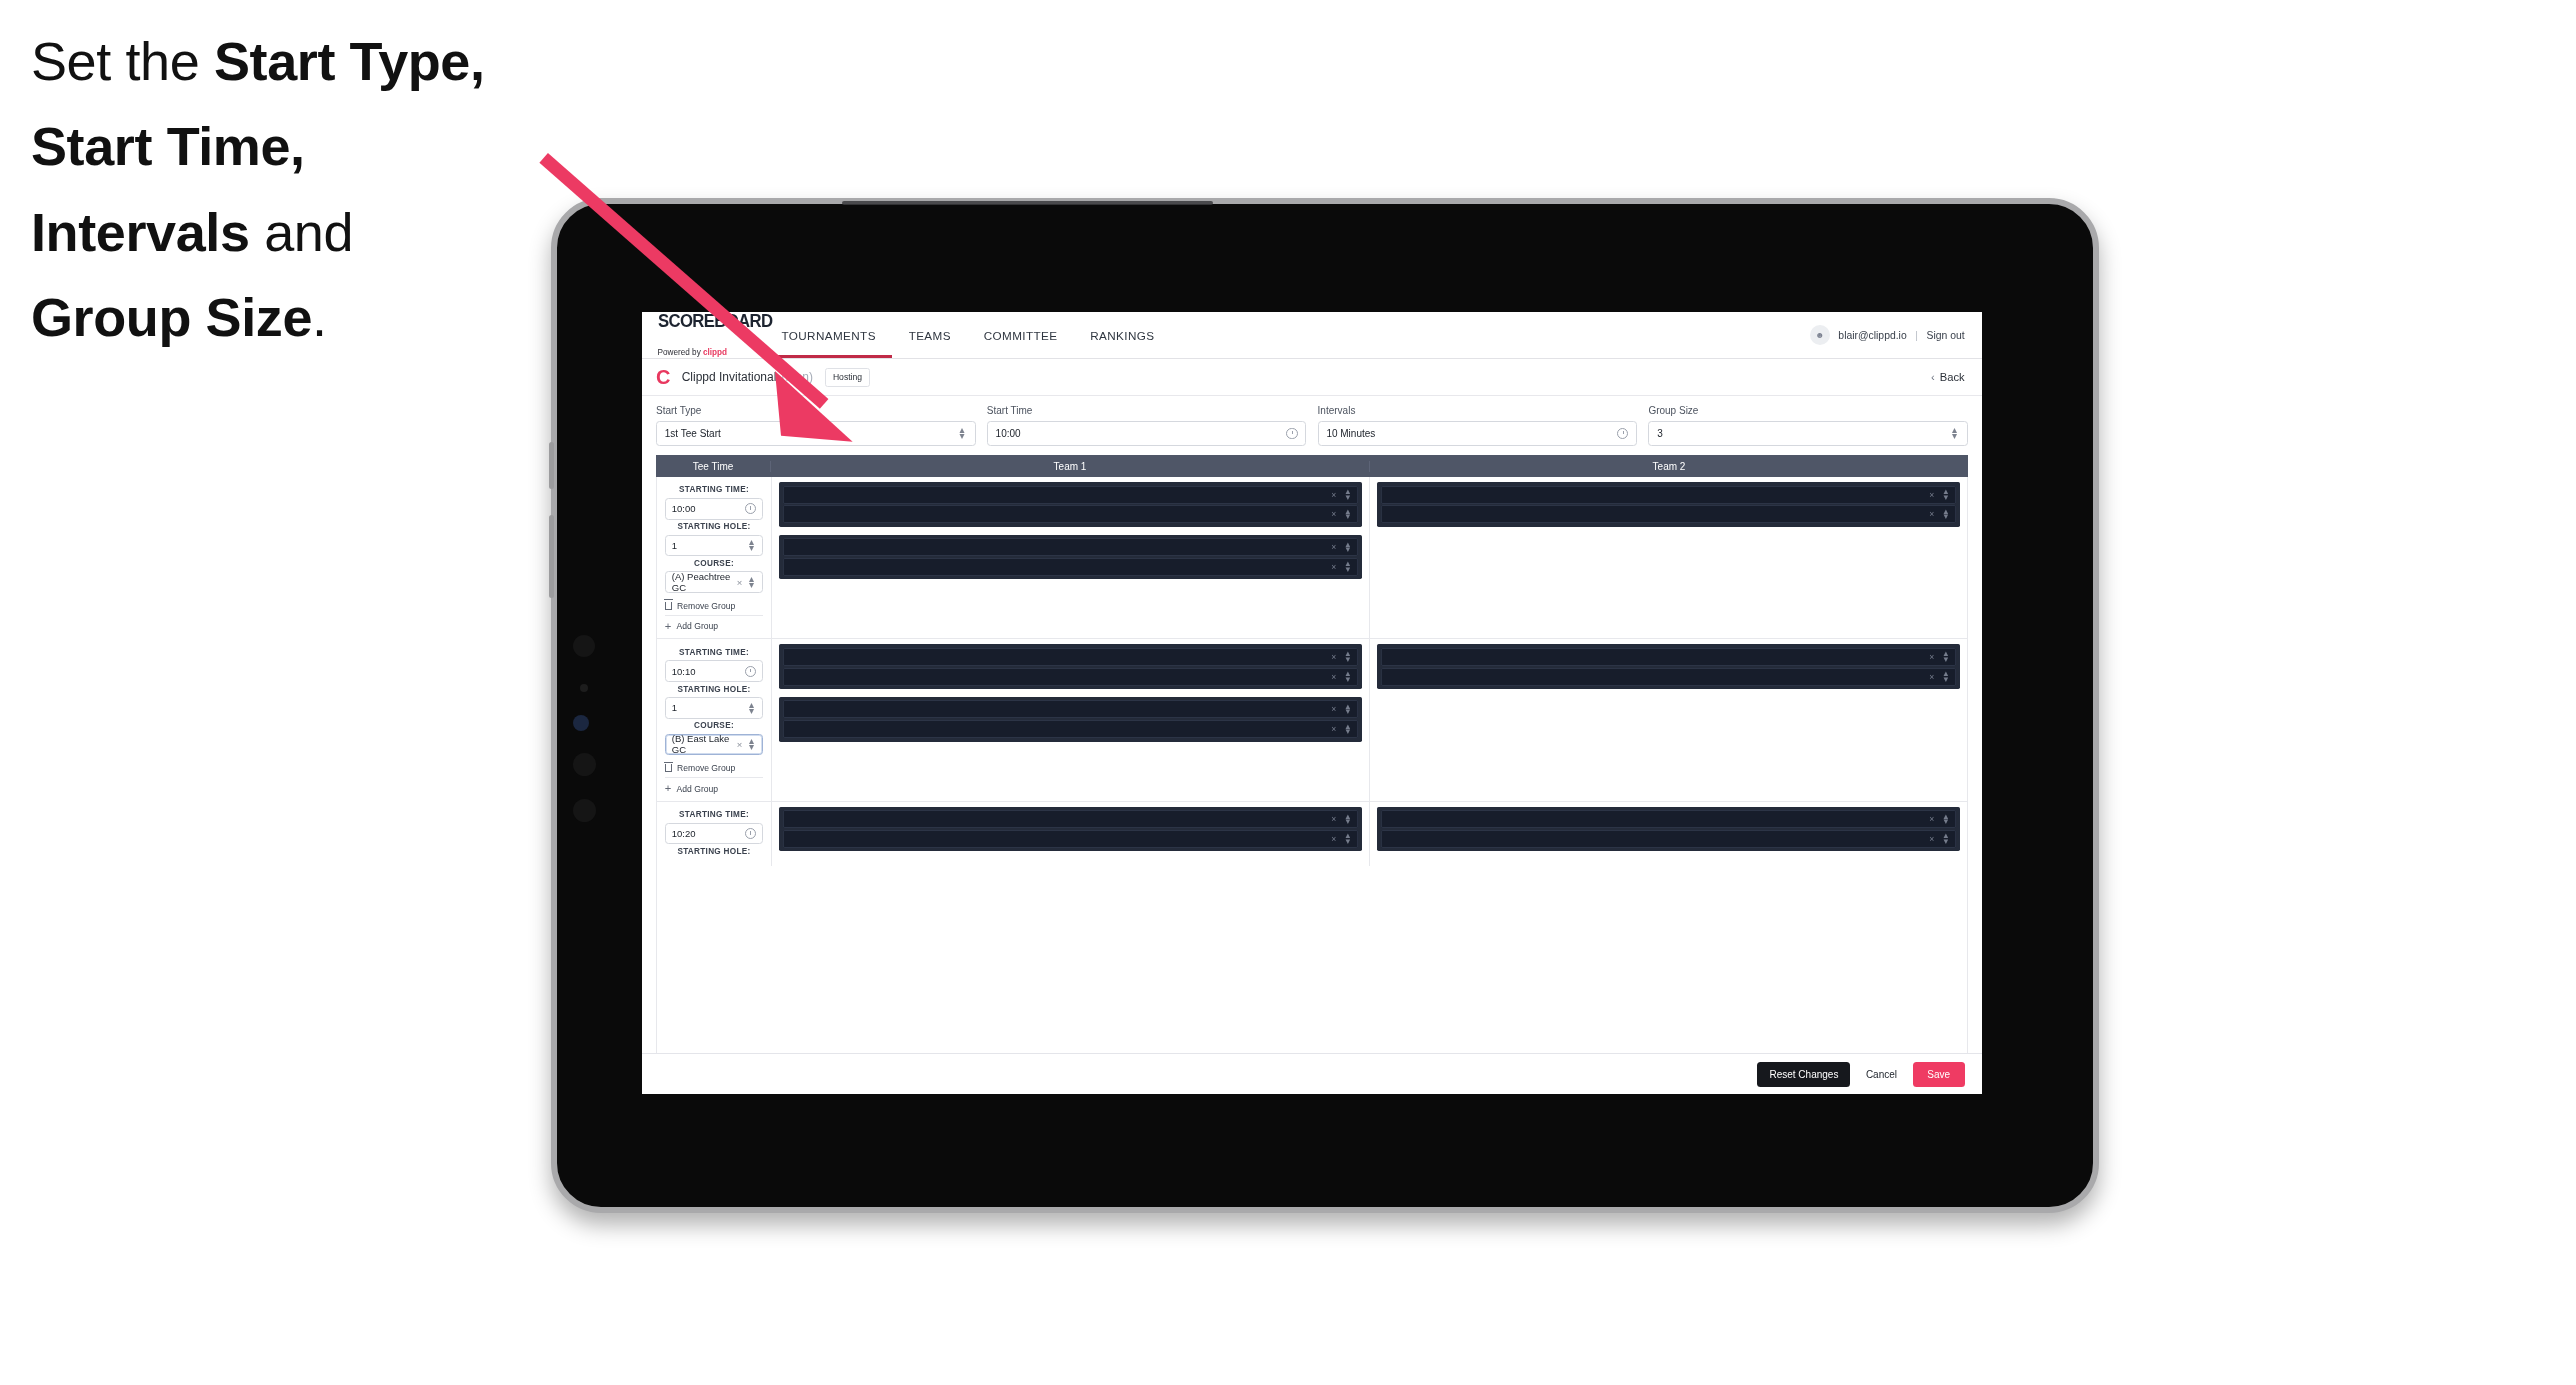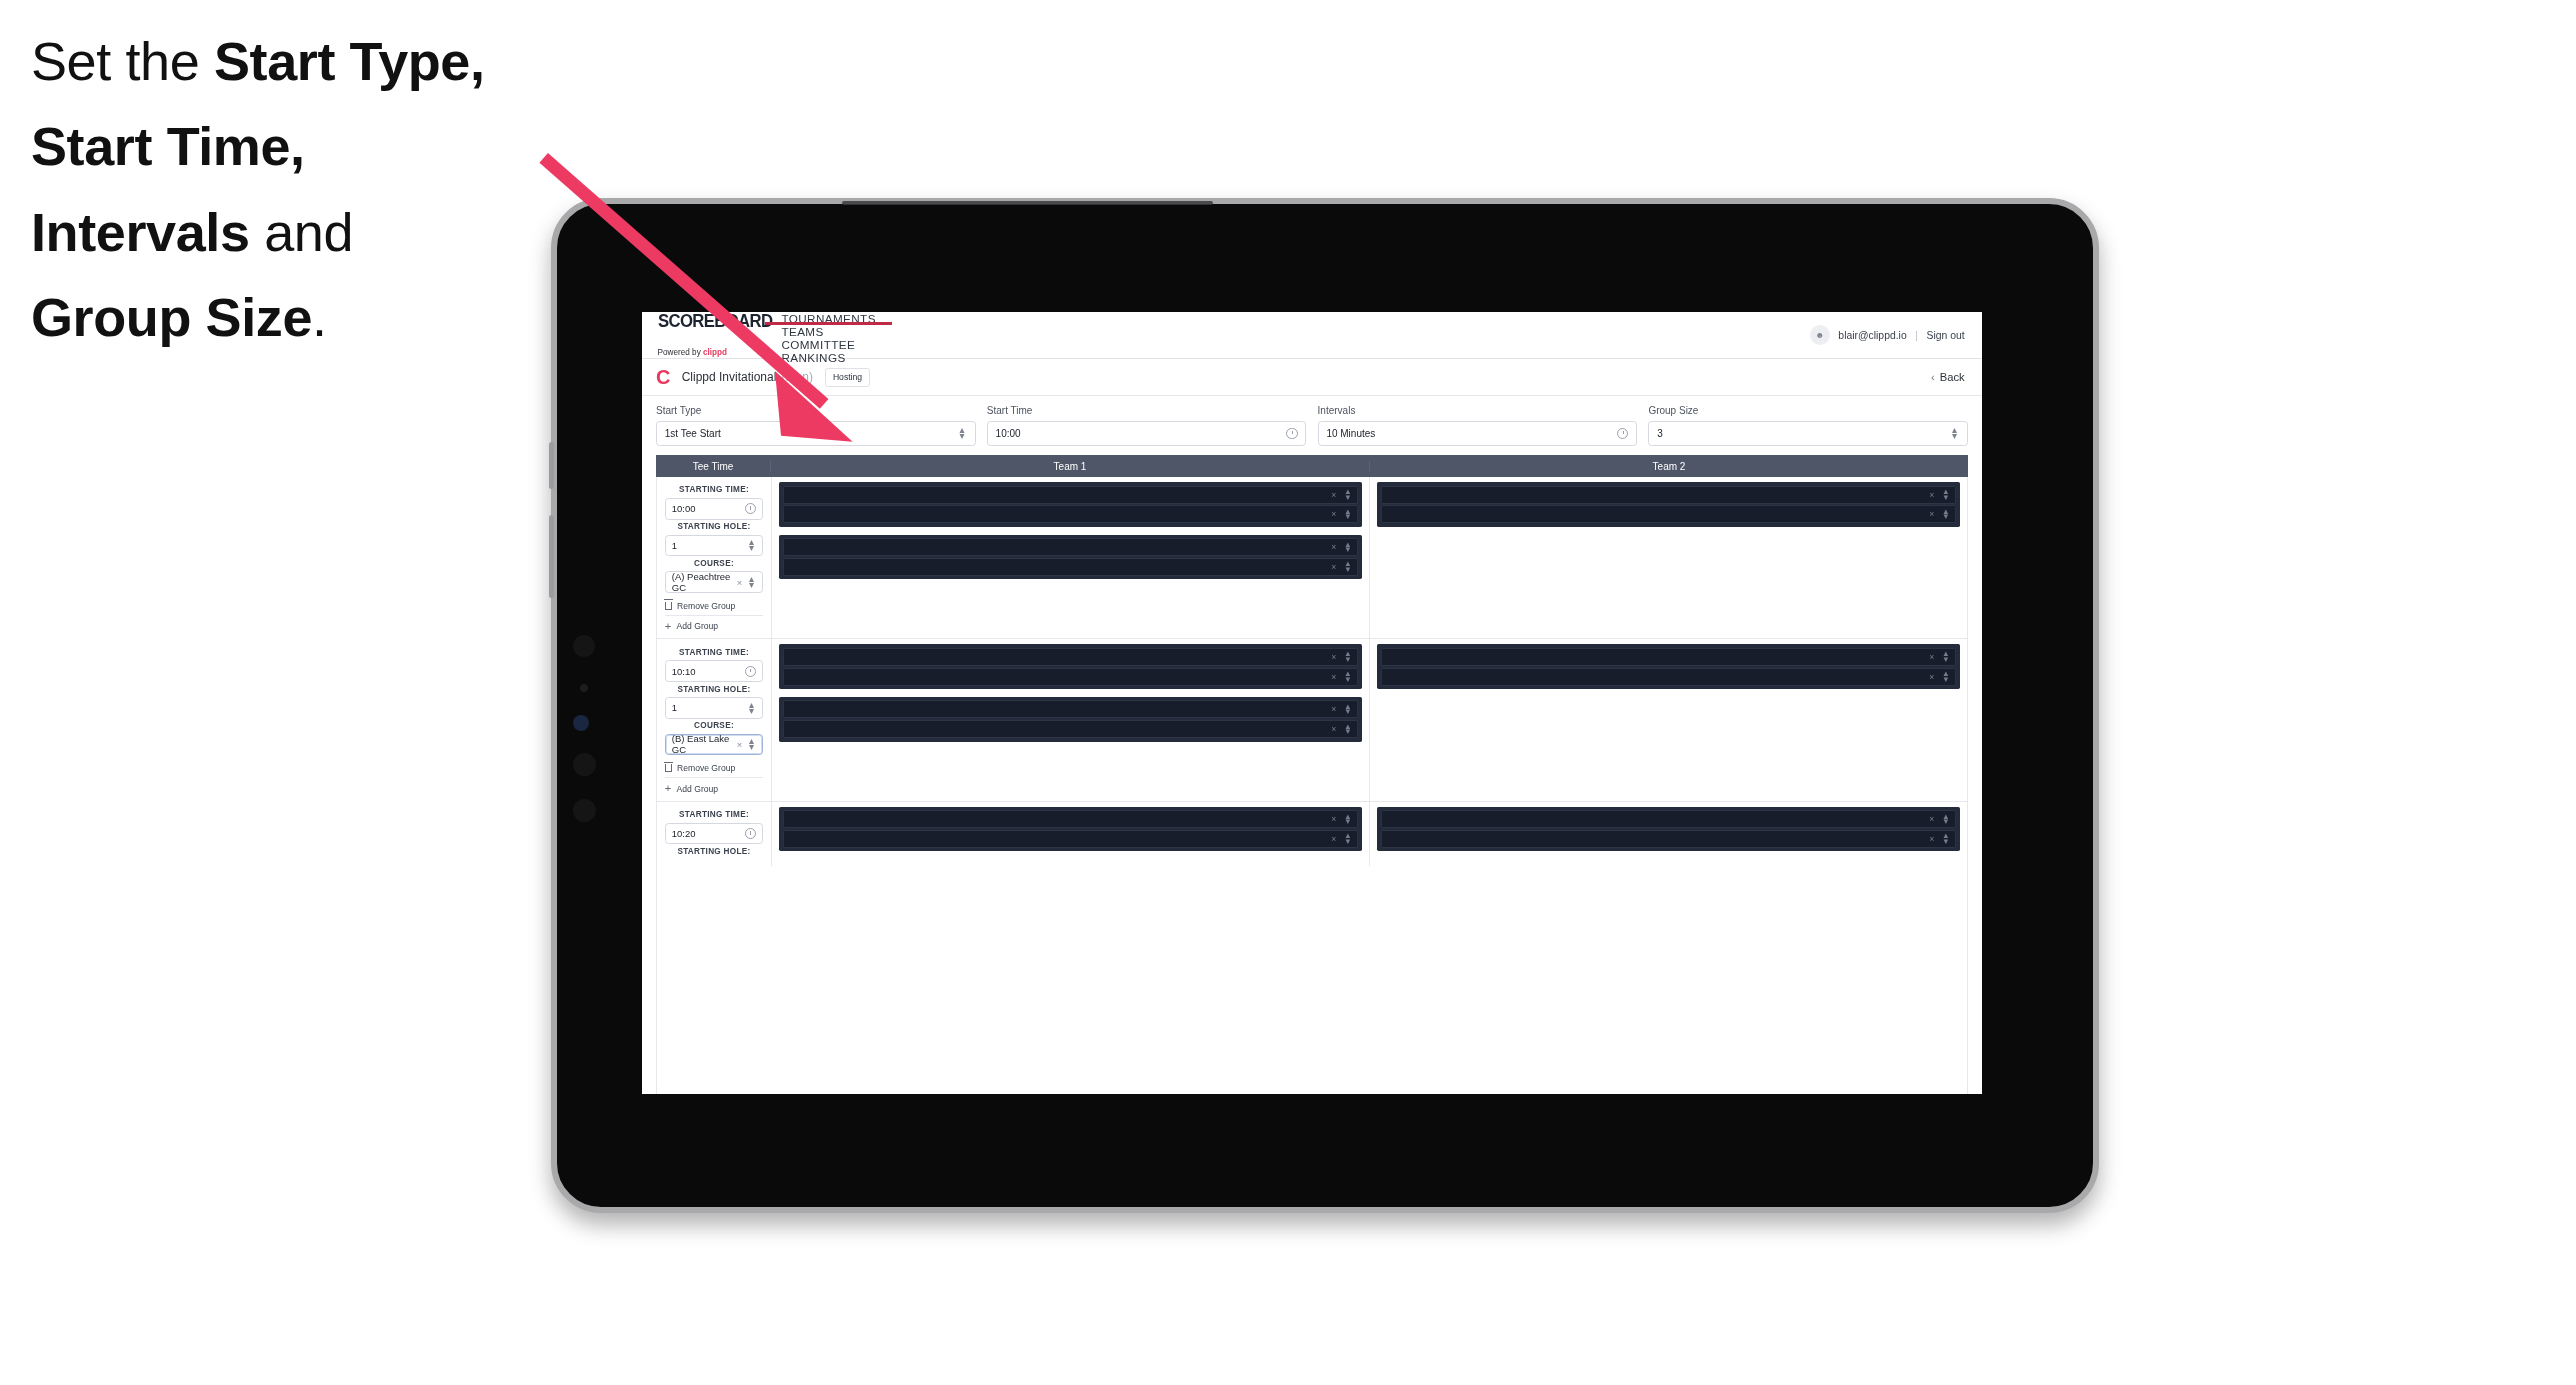--- a/index.html
+++ b/index.html
@@ -80,21 +80,21 @@
     font-size: 18px; font-weight: 700; color: #1d2430;
     letter-spacing: -0.7px; line-height: 1;
     font-family: "Liberation Sans", sans-serif;
     transform: scaleX(0.93); transform-origin: left center;
   }
   .logo-sub {
     font-size: 8.2px; color: #2b2b33; margin-top: 19px; line-height:1;
   }
   .logo-sub .pink { color: #e8385f; font-weight: 700; }
 
-  .nav-items { display: flex; align-items: stretch; flex-direction: column; }
+  .nav-items { display: flex; align-items: stretch; }
   .nav-item {
     display: flex; align-items: center;
     padding: 0 16.4px;
     font-size: 11.7px; color: #2f3640;
     letter-spacing: 0.4px;
     position: relative;
     cursor: pointer;
   }
   .nav-item.active::after {
     content: ""; position: absolute; left: 0; right: 0; bottom: 0;
@@ -521,20 +521,25 @@
                 </div>
                 <div class="pslot">
                   <span class="px">×</span>
                   <span class="pstep">▲<br>▼</span>
                 </div>
               </div>
             </div>
           </div>
         </div>
 
+      <div class="footer">
+        <div class="btn-reset">Reset Changes</div>
+        <div class="btn-cancel">Cancel</div>
+        <div class="btn-save">Save</div>
+      </div>
 
     </div>
   </div>
 
   <svg id="arrow" viewBox="0 0 2985 1606">
     <line x1="630" y1="183" x2="955" y2="468" stroke="#ec3a63" stroke-width="15" stroke-linecap="butt"></line>
     <polygon points="898,430 988,512 905,505" fill="#ec3a63"></polygon>
   </svg>
 
 </div>

